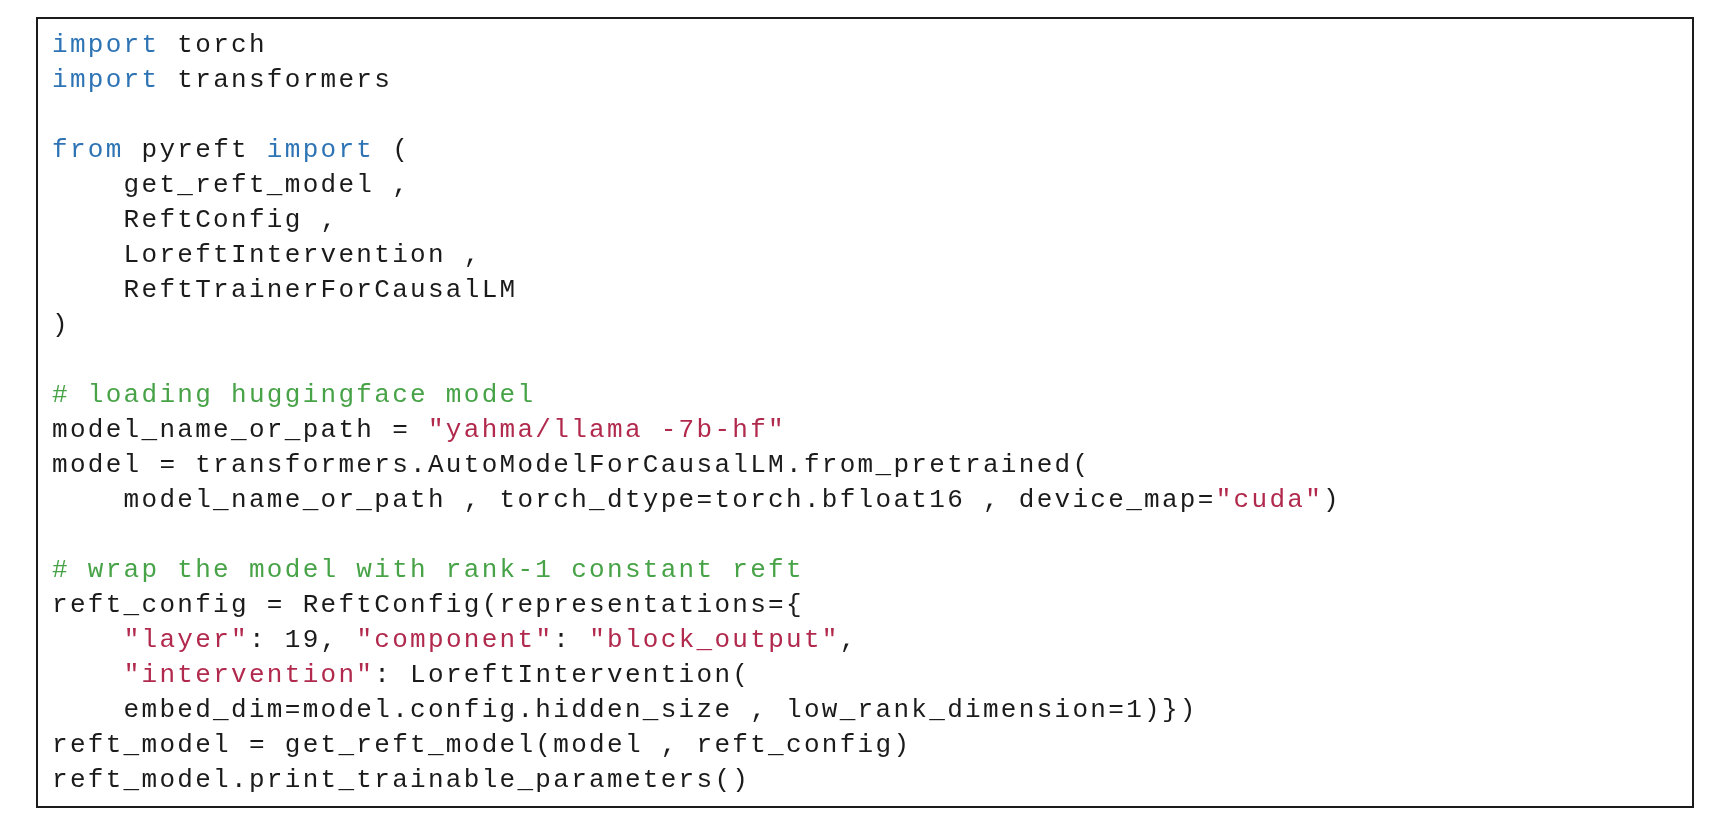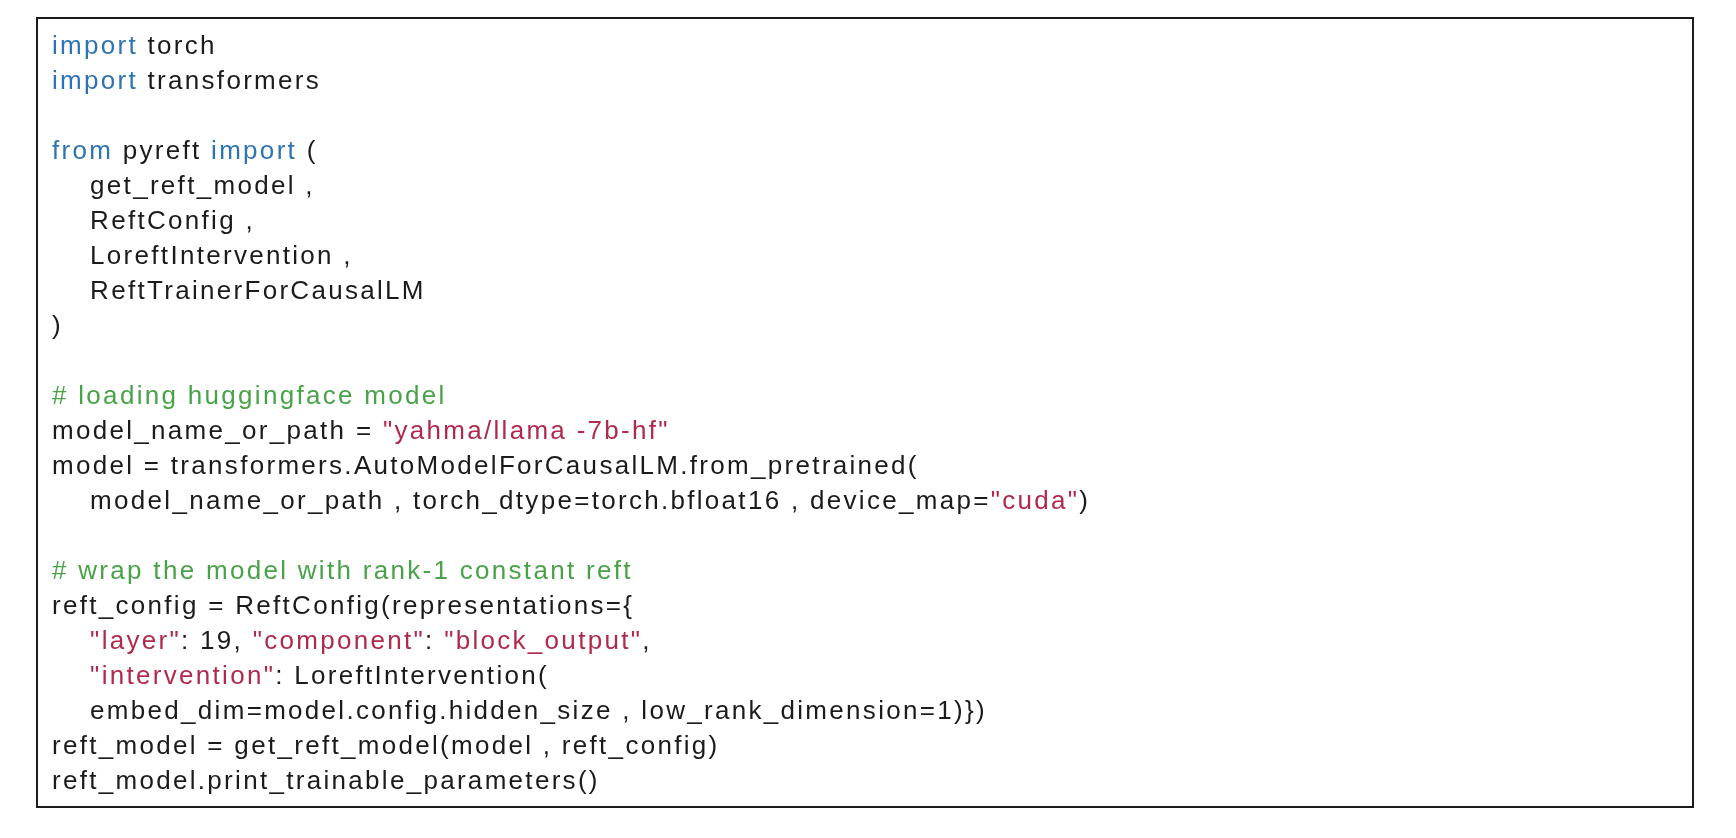--- a/index.html
+++ b/index.html
@@ -23,21 +23,21 @@
     top: 17px;
     width: 1658px;
     height: 791px;
     box-sizing: border-box;
     border: 2px solid var(--border, #1b1b1b);
     background: var(--box-bg, #ffffff);
   }
   .code {
     margin: 0;
     padding: 9px 14px 0 14px;
-    font-family: Liberation Sans, sans-serif;
+    font-family: Liberation Mono, monospace;
     font-size: 26px;
     line-height: 35px;
     letter-spacing: 2.3px;
     color: var(--plain, #1b1b1b);
     white-space: pre;
   }
   .code-line {
     height: 35px;
   }
   .tok-keyword { color: var(--kw, #2e74b5); }

